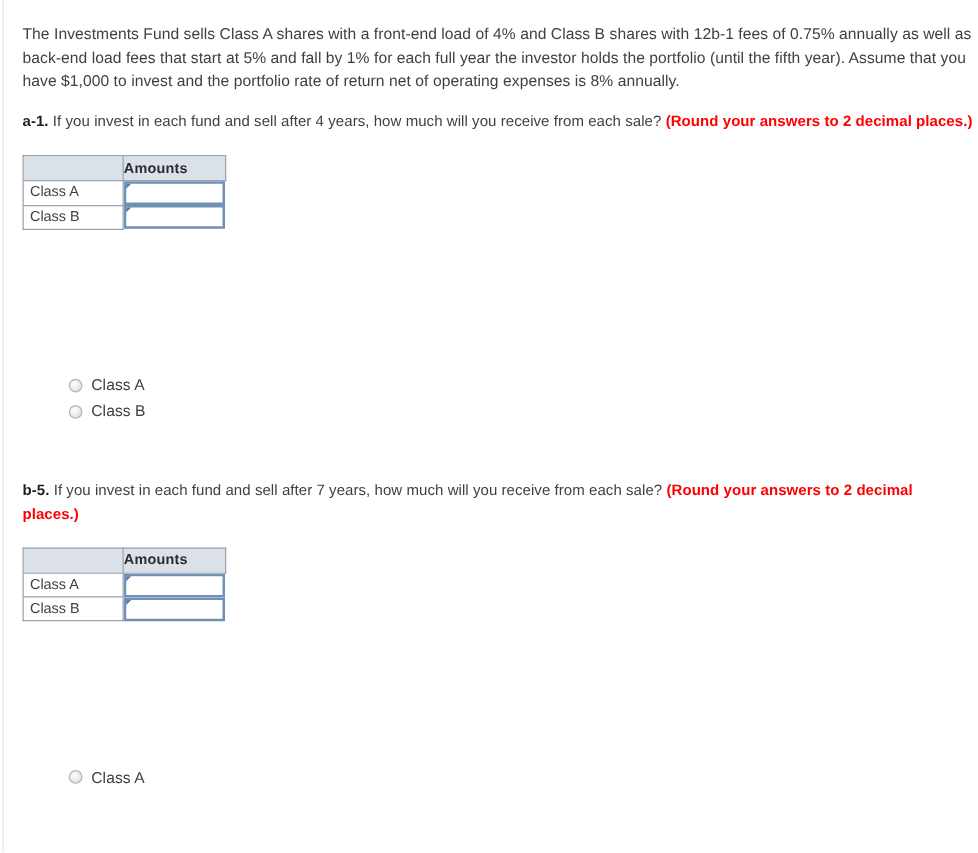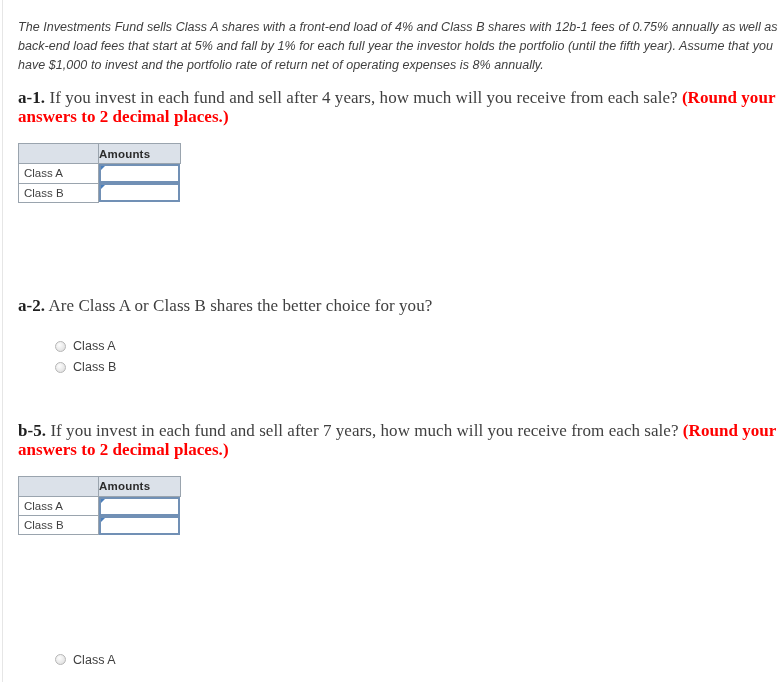--- a/index.html
+++ b/index.html
@@ -33,30 +33,28 @@
     width: 760px;
   }
 
   .intro {
     font-size: 12.5px;
     line-height: 19px;
     color: #3f3f3f;
     letter-spacing: 0.05px;
     margin: 0;
     padding-top: 6px;
-    font-style: italic;
   }
 
   .qblock {
-    font-size: 17px;
+    font-size: 12px;
     line-height: 19px;
     color: #3f3f3f;
     letter-spacing: 0.05px;
     margin: 0;
-    font-family: Liberation Serif, serif;
   }
   .q-label {
     font-weight: bold;
     color: #1f1f1f;
   }
   .q-round {
     font-weight: bold;
     color: #ff0000;
   }
 
@@ -208,21 +206,20 @@
           <span class="input-wrap">
             <input class="answer-input" type="text" value="" style="">
             <span class="corner-marker"></span>
           </span>
         </td>
       </tr>
     </tbody>
   </table>
 
   <div style="height:93px"></div>
-  <p class="qblock"><span class="q-label">a-2.</span><span> Are Class A or Class B shares the better choice for you?</span></p>
 
   <div style="height:21px"></div>
   <div class="radio-group" style="margin-left:37px">
     <div class="radio-row">
       <span class="radio-btn"></span>
       <span class="radio-label">Class A</span>
     </div>
     <div class="radio-row">
       <span class="radio-btn"></span>
       <span class="radio-label">Class B</span>

